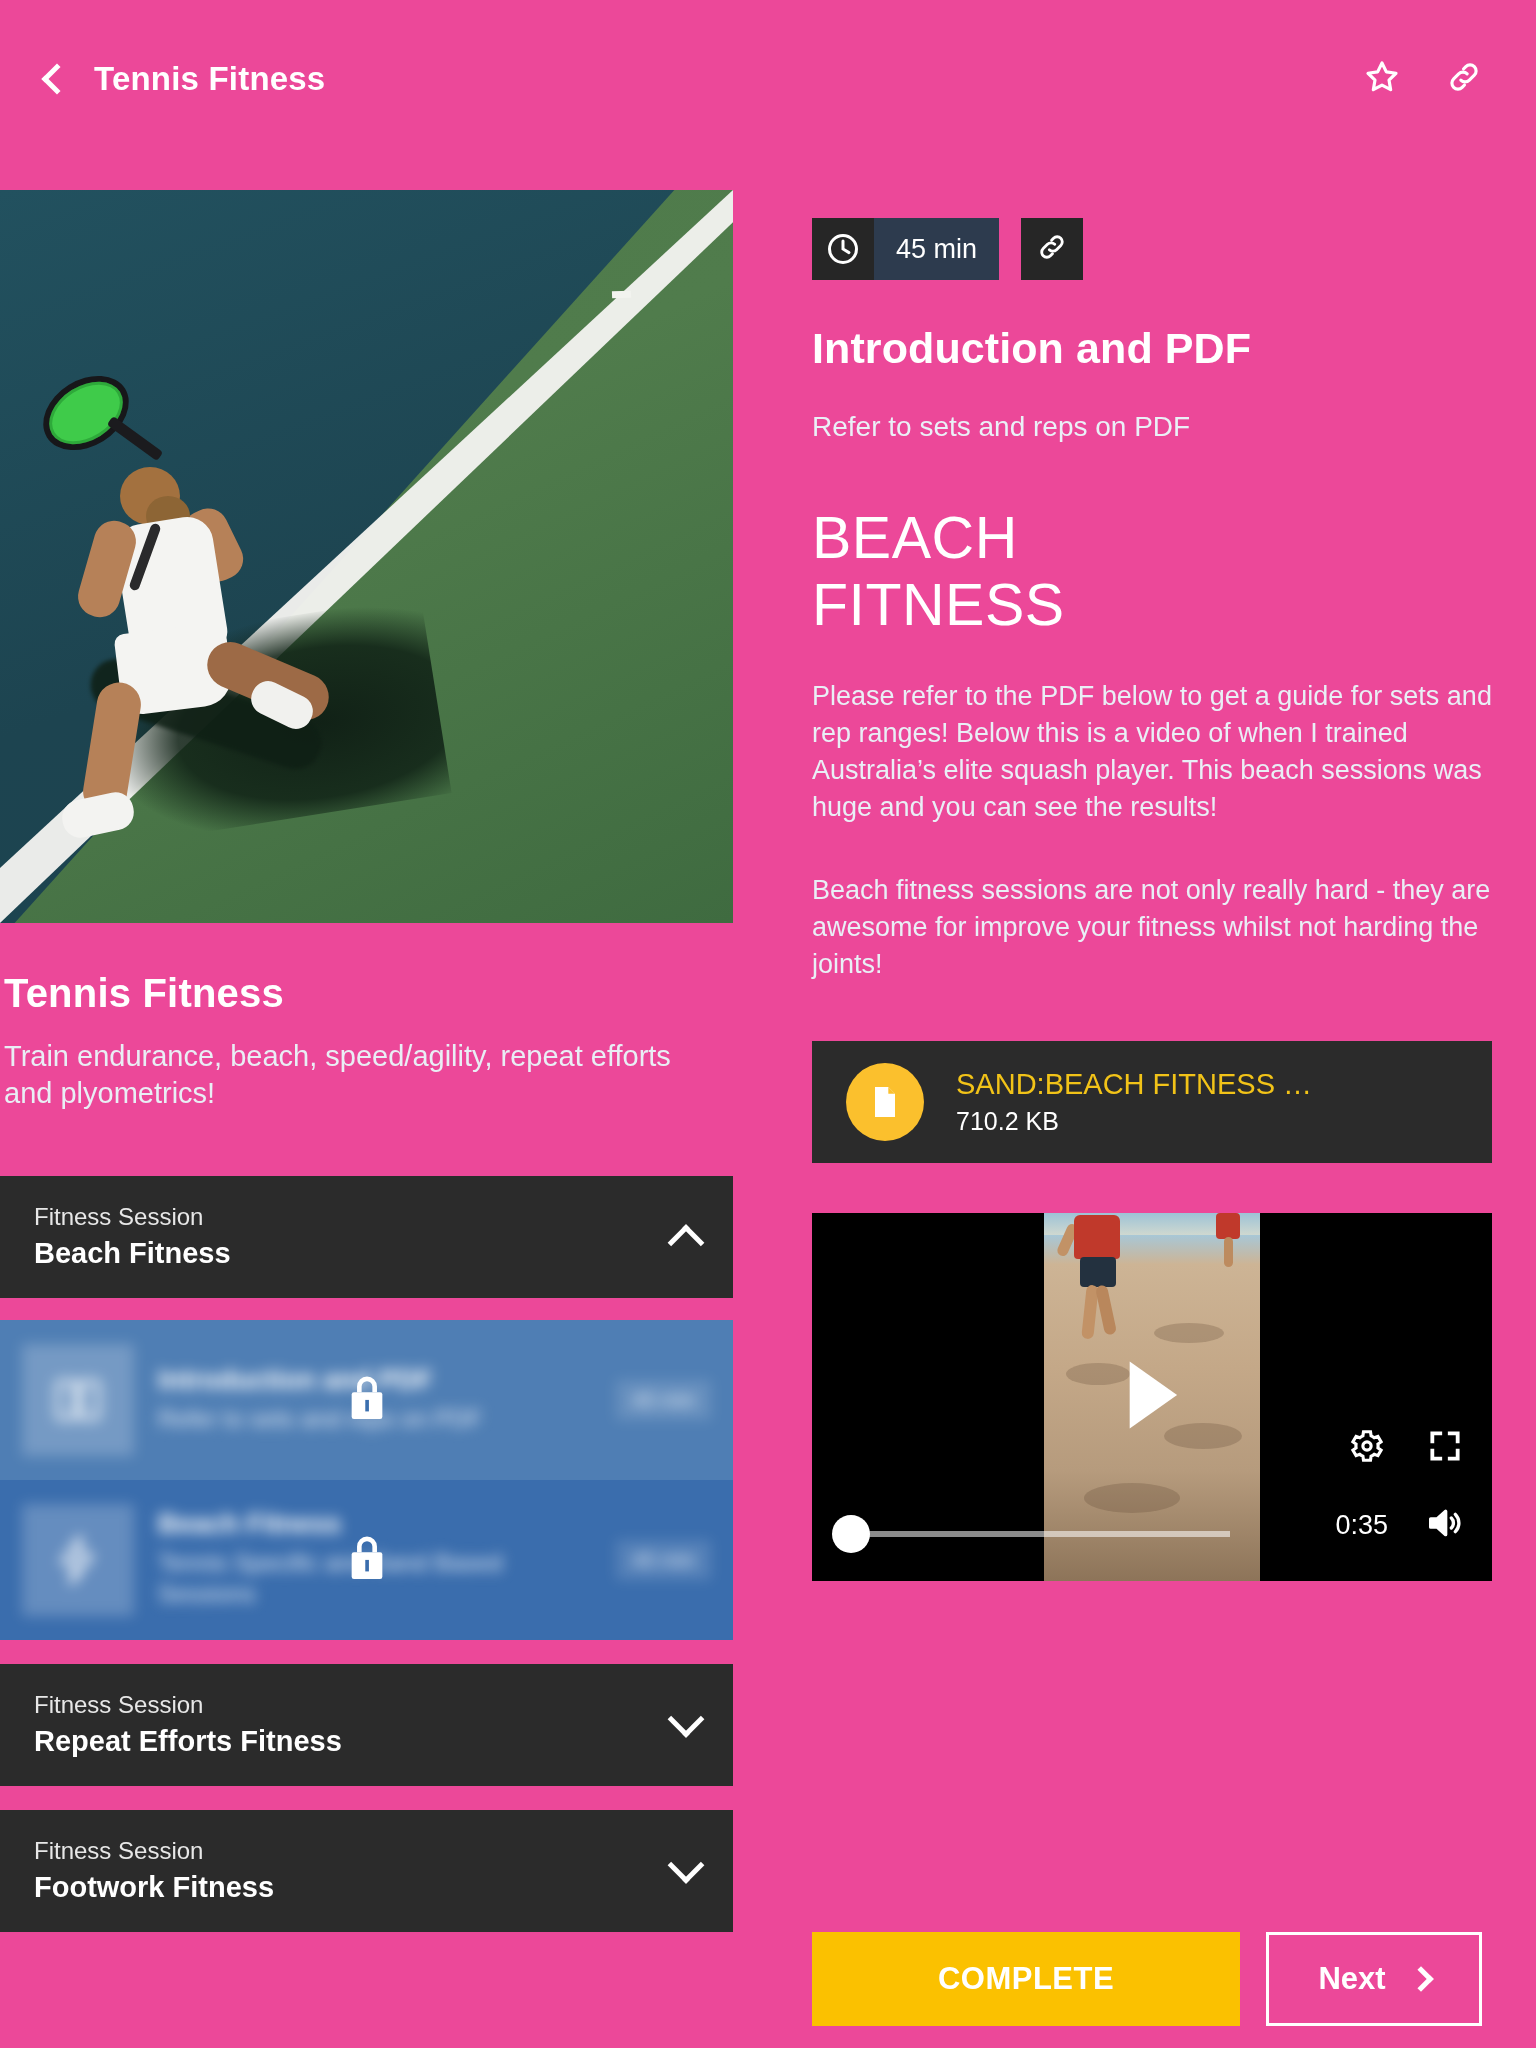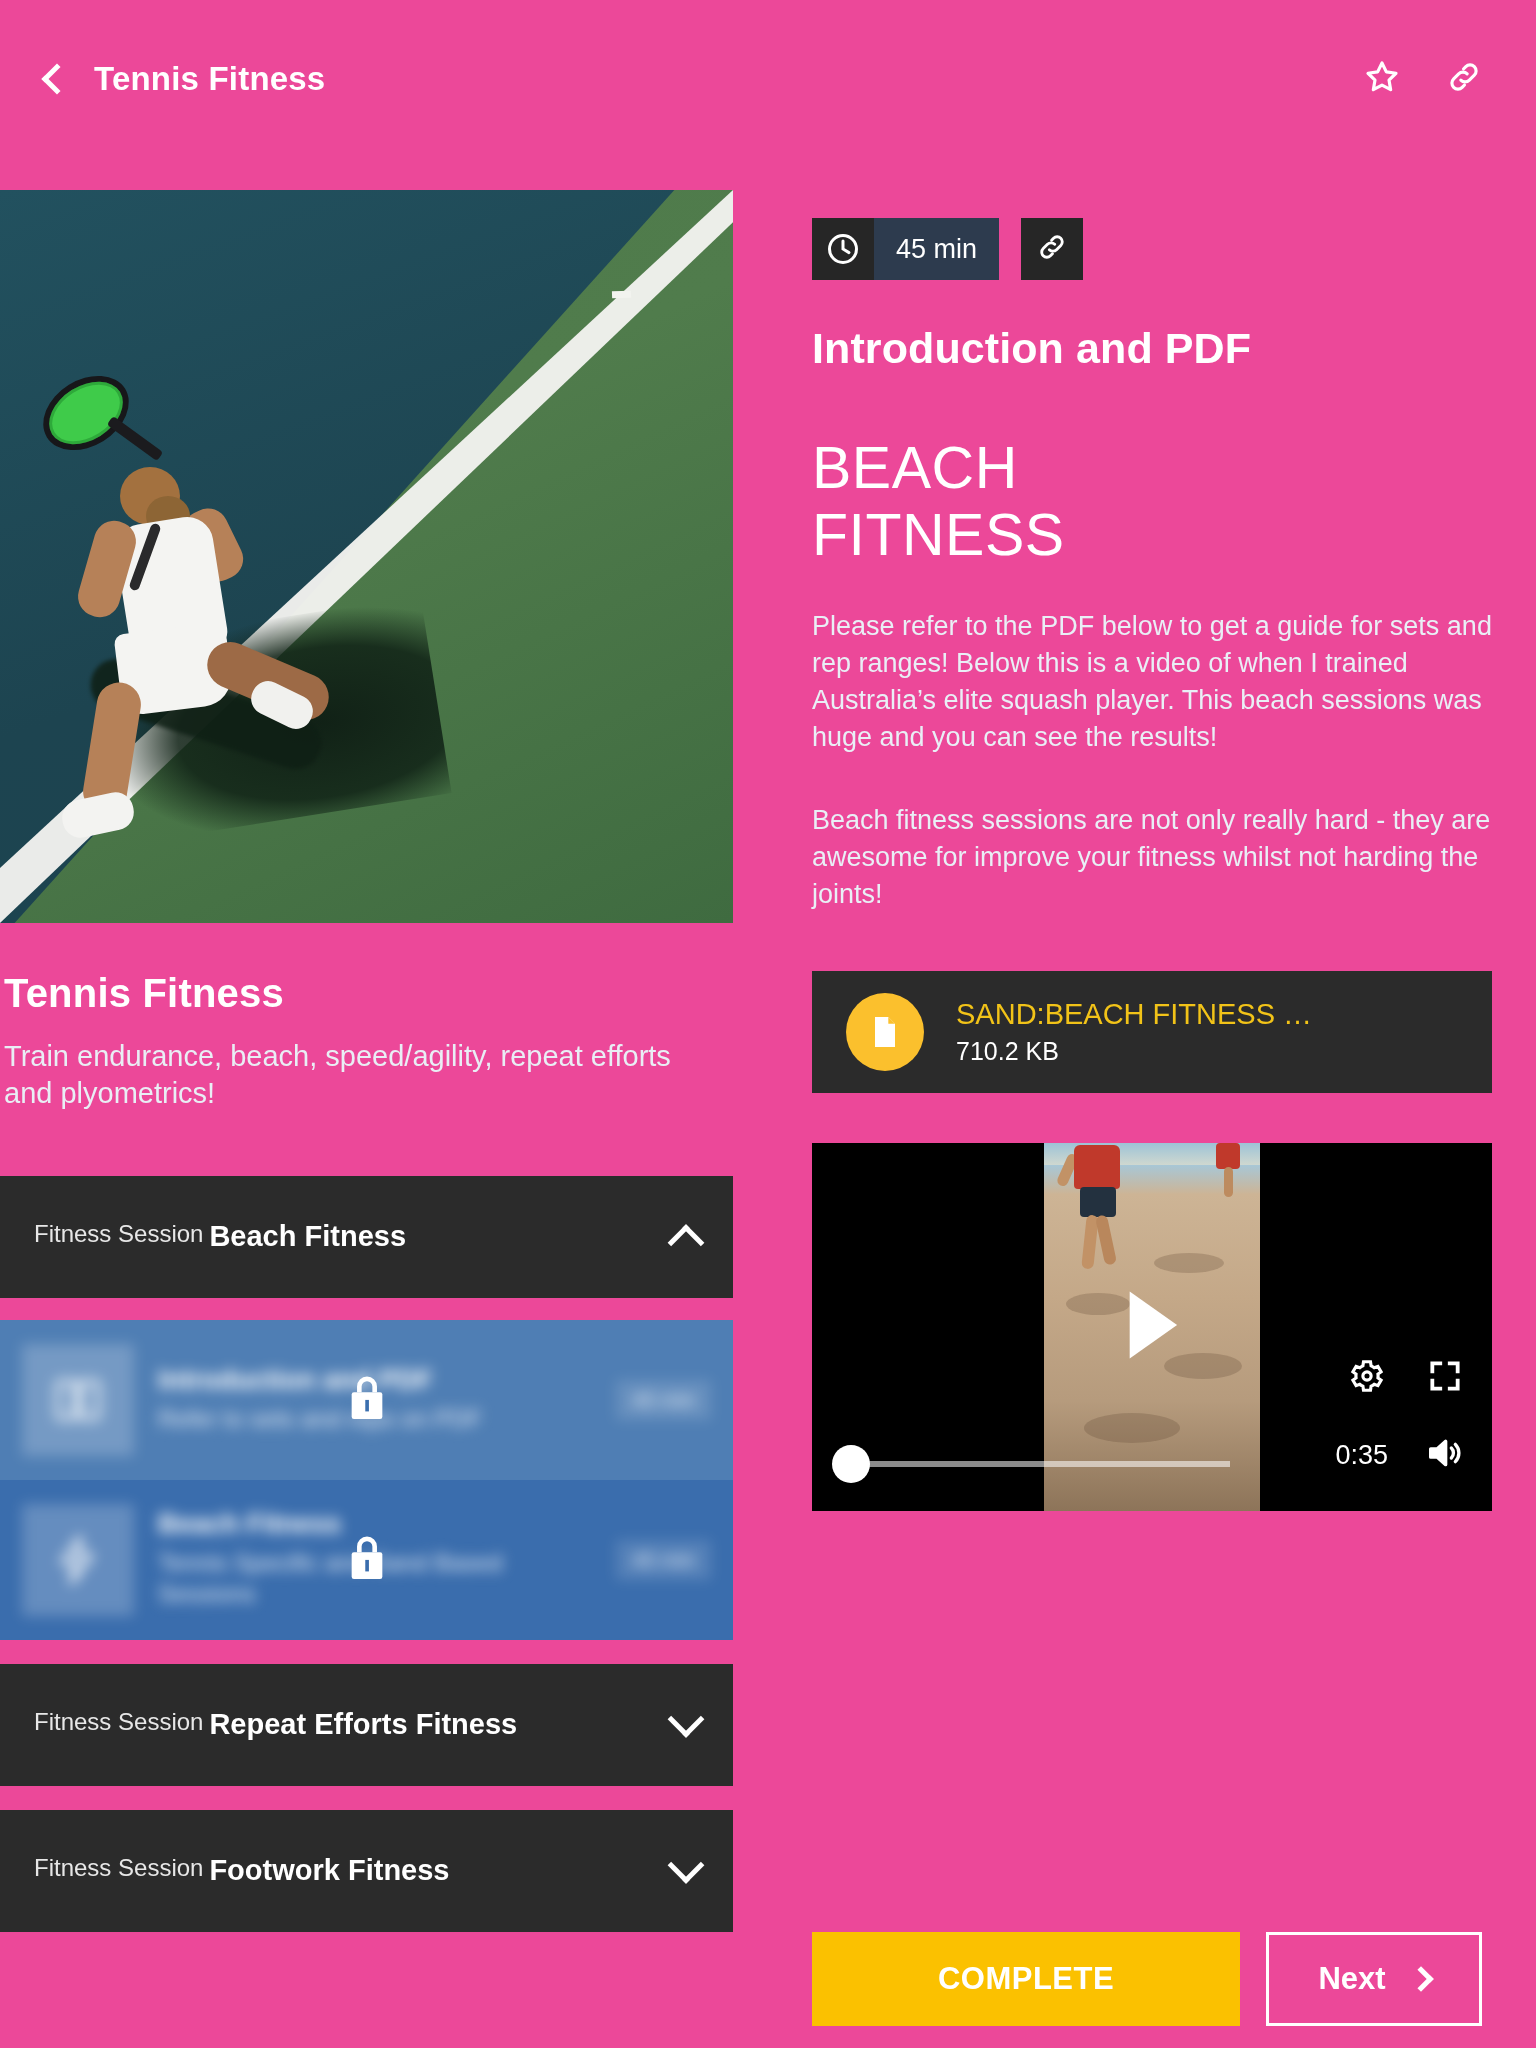--- a/index.html
+++ b/index.html
@@ -86,21 +86,21 @@
   .left-pad { padding: 0 4px; }
   .left-title { color: #fff; font-size: 40px; font-weight: 700; margin-top: 48px; letter-spacing: .2px; }
   .left-sub { color: #e9eef5; font-size: 29px; line-height: 1.27; margin-top: 22px; max-width: 700px; }
 
   
   .accordion { margin-top: 64px; display: flex; flex-direction: column; gap: 24px; }
   .acc-head {
     background: #2b2b2b; height: 122px; width: 733px;
     display: flex; align-items: center; padding: 0 34px; cursor: pointer;
   }
-  .acc-head .txtwrap { display: flex; gap: 6px; }
+  .acc-head .txtwrap { display: flex; flex-direction: column; gap: 6px; }
   .acc-kicker { color: #e7e7e7; font-size: 24px; font-weight: 400; }
   .acc-title { color: #fff; font-size: 29px; font-weight: 700; }
   .acc-chev { margin-left: auto; width: 26px; height: 26px; border-right: 5px solid #fff; border-bottom: 5px solid #fff; }
   .acc-chev.down { transform: rotate(45deg) translate(-4px,-4px); }
   .acc-chev.up { transform: rotate(-135deg) translate(-4px,-4px); }
 
   .lesson-group { margin-top: 22px; display: flex; flex-direction: column; }
   .lesson {
     position: relative; width: 733px; height: 160px; display: flex; align-items: center;
     padding: 0 22px; gap: 24px; cursor: pointer;
@@ -328,20 +328,21 @@
         <span>
           <svg width="34" height="34" viewBox="0 0 24 24" fill="none" stroke="#fff" stroke-width="2" stroke-linecap="round">
             <path d="M10.1 13.9a3.6 3.6 0 005.1 0l3-3a3.6 3.6 0 10-5.1-5.1l-1.4 1.4"></path>
             <path d="M13.9 10.1a3.6 3.6 0 00-5.1 0l-3 3a3.6 3.6 0 105.1 5.1l1.4-1.4"></path>
           </svg>
         </span>
       </div>
     </div>
 
     <div class="r-title">Introduction and PDF</div>
+    <div class="r-sub">Refer to sets and reps on PDF</div>
 
     <div class="r-big">
       <div>BEACH</div>
       <div>FITNESS</div>
     </div>
 
     <div class="r-para second">Please refer to the PDF below to get a guide for sets and rep ranges! Below this is a video of when I trained Australia’s elite squash player. This beach sessions was huge and you can see the results!</div>
     <div class="r-para">Beach fitness sessions are not only really hard - they are awesome for improve your fitness whilst not harding the joints!</div>
 
     <div class="pdf-card">

